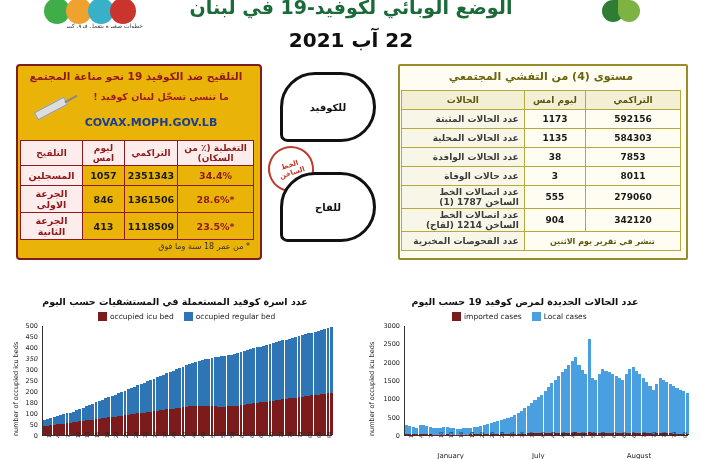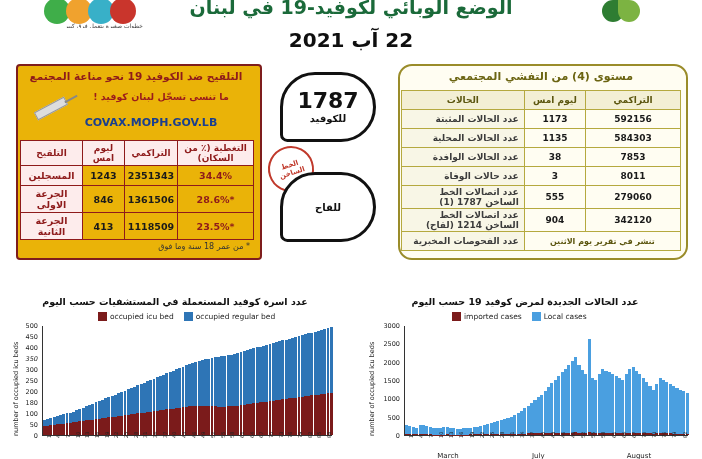--- a/index.html
+++ b/index.html
@@ -107,21 +107,21 @@
     border:2px solid #c0392b; border-radius:50%;
     transform:rotate(-18deg);
     display:flex; align-items:center; justify-content:center;
     color:#c0392b; font-size:7px; font-weight:bold; text-align:center;
     direction:rtl; line-height:8px; background:rgba(255,255,255,.8);
   }
 
   
   .cases-box {
     position:absolute; left:398px; top:64px; width:290px; height:196px;
-    border:2px solid #9a8c2a; border-radius:14px; background:#fffdf2; direction:rtl;
+    border:2px solid #9a8c2a; border-radius:2px; background:#fffdf2; direction:rtl;
   }
   .cases-title {
     position:absolute; right:4px; top:4px; width:282px; text-align:center;
     font-size:11px; font-weight:bold; color:#6b6411;
   }
   table.cases {
     position:absolute; right:5px; top:24px; width:280px;
     border-collapse:collapse; font-size:9px;
   }
   table.cases th, table.cases td {
@@ -186,21 +186,21 @@
           <th>التغطية (٪ من السكان)</th>
           <th>التراكمي</th>
           <th>ليوم امس</th>
           <th>التلقيح</th>
         </tr>
       </thead>
       <tbody>
         <tr>
           <td class="pct">34.4%</td>
           <td class="num">2351343</td>
-          <td class="num">1243</td>
+          <td class="num">1057</td>
           <td class="lbl">المسجلين</td>
         </tr>
         <tr>
           <td class="pct">*28.6%</td>
           <td class="num">1361506</td>
           <td class="num">846</td>
           <td class="lbl">الجرعة الاولى</td>
         </tr>
         <tr>
           <td class="pct">*23.5%</td>
@@ -208,21 +208,20 @@
           <td class="num">413</td>
           <td class="lbl">الجرعة الثانية</td>
         </tr>
       </tbody>
     </table>
     <div class="vax-foot">* من عمر 18 سنة وما فوق</div>
   </div>
 
   <div class="center-col">
     <div class="badge b1">
-      <div class="num">1787</div>
       <div class="cap">للكوفيد</div>
     </div>
     <div class="stamp">الخط الساخن</div>
     <div class="badge b2">
       <div class="cap">للقاح</div>
     </div>
   </div>
 
   <div class="cases-box">
     <div class="cases-title">مستوى (4) من التفشي المجتمعي</div>
@@ -728,18 +727,18 @@
       <div class="xlab" style="left: 610.548px; top: 438px;">61</div>
       <div class="xlab" style="left: 620.69px; top: 438px;">64</div>
       <div class="xlab" style="left: 630.833px; top: 438px;">67</div>
       <div class="xlab" style="left: 640.976px; top: 438px;">70</div>
       <div class="xlab" style="left: 651.119px; top: 438px;">73</div>
       <div class="xlab" style="left: 661.262px; top: 438px;">76</div>
       <div class="xlab" style="left: 671.405px; top: 438px;">79</div>
       <div class="xlab" style="left: 681.548px; top: 438px;">82</div>
     </div>
   <div id="cases-months">
-      <div class="monthlab" style="position: absolute; left: 437.333px; top: 452px;">March</div>
+      <div class="monthlab" style="position: absolute; left: 437.333px; top: 452px;">January</div>
       <div class="monthlab" style="position: absolute; left: 532px; top: 452px;">July</div>
       <div class="monthlab" style="position: absolute; left: 626.667px; top: 452px;">August</div>
     </div>
 
 </div>
 
 </body></html>

